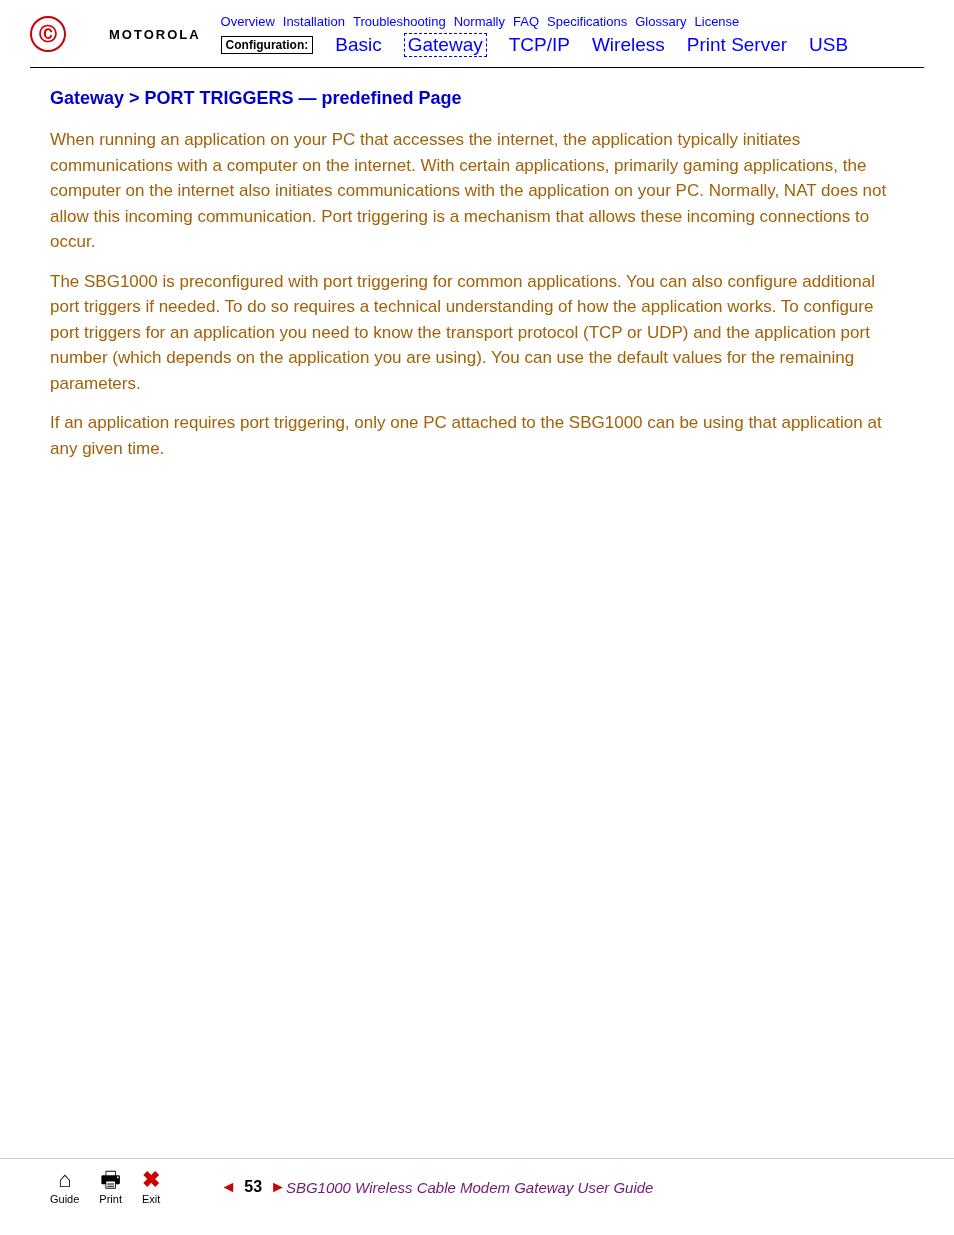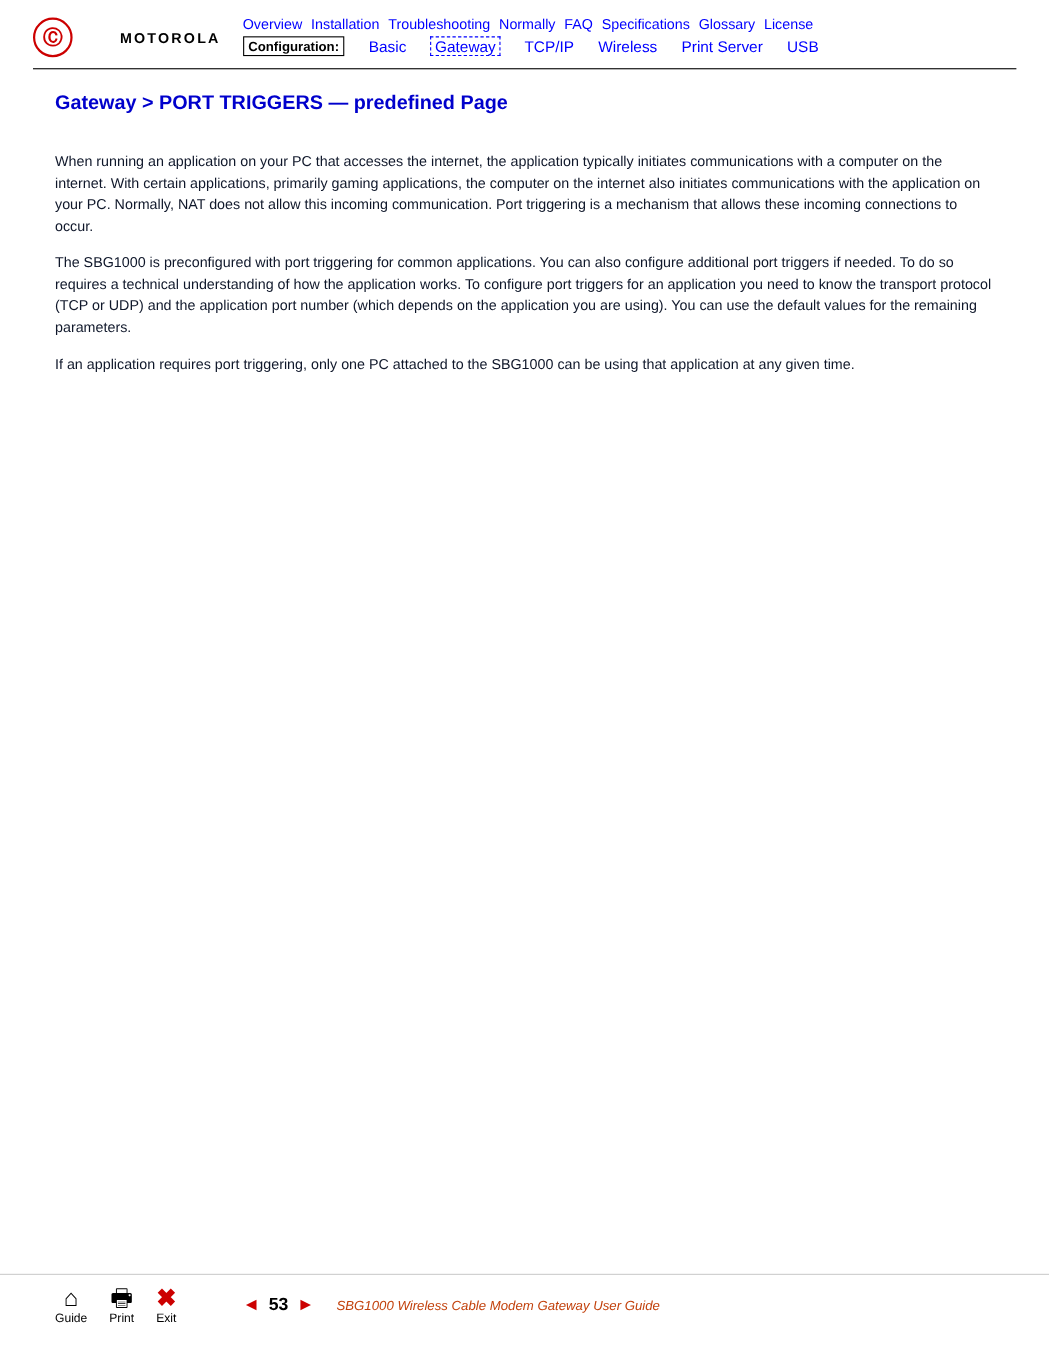--- a/index.html
+++ b/index.html
@@ -70,21 +70,21 @@
     .config-label {
       font-weight: bold;
       color: #000;
       border: 1px solid #000;
       padding: 1px 4px;
       font-size: 12px;
     }
     .nav-bottom a {
       color: #00f;
       text-decoration: none;
-      font-size: 14px;
+      font-size: 19px;
     }
     .nav-bottom .gateway-link {
       border: 1px dashed #00f;
       padding: 0 3px;
     }
 
     
     .header-divider {
       border: none;
       border-top: 1px solid #000;
@@ -93,28 +93,28 @@
 
     
     .main-content {
       padding: 20px 50px 20px 50px;
     }
 
     .page-title {
       font-size: 18px;
       font-weight: bold;
       color: #00c;
-      margin-bottom: 33px;
+      margin-bottom: 18px;
     }
 
     .content-para {
-      font-size: 13px;
+      font-size: 17px;
       line-height: 1.5;
       margin-bottom: 14px;
-      color: #0f172a;
+      color: #a16207;
     }
 
     
     .footer {
       position: absolute;
       bottom: 30px;
       left: 0;
       right: 0;
       display: flex;
       align-items: center;
@@ -156,23 +156,22 @@
       font-size: 16px;
       cursor: pointer;
       text-decoration: none;
     }
     .footer-page-nav .page-num {
       font-weight: bold;
       font-size: 16px;
       text-align: center;
     }
     .footer-doc-title {
-      margin-left: 20px;
-      font-size: 12px;
-      color: #c2410c;
+      font-size: 15px;
+      color: #701a75;
       font-style: italic;
     }
   </style>
 </head>
 <body>
 
 <div class="header">
   <div class="logo-area">
     <div class="motorola-logo">
       <span>Ⓒ</span>

